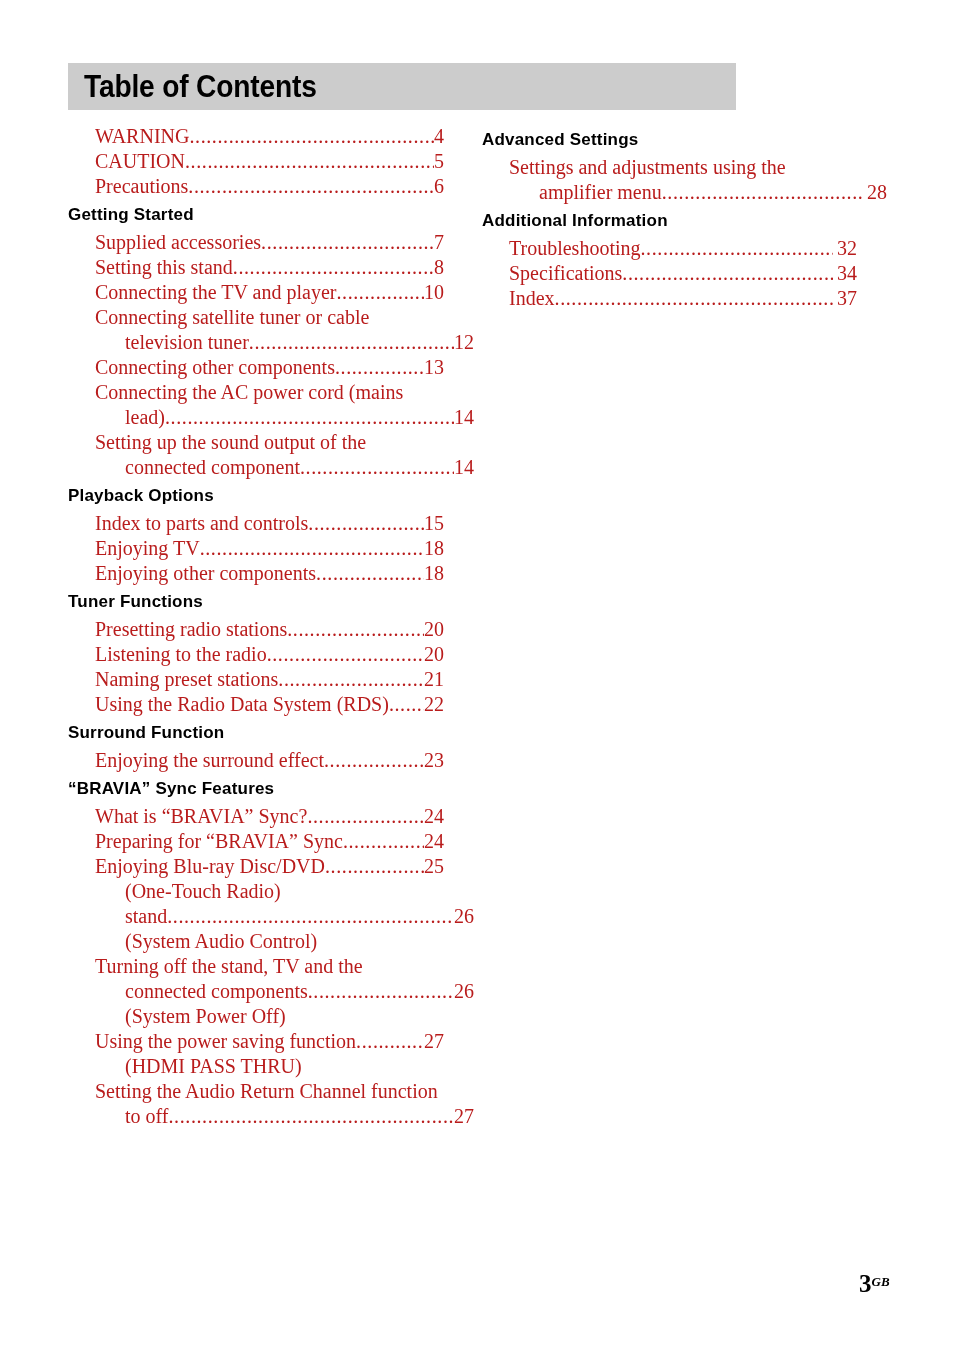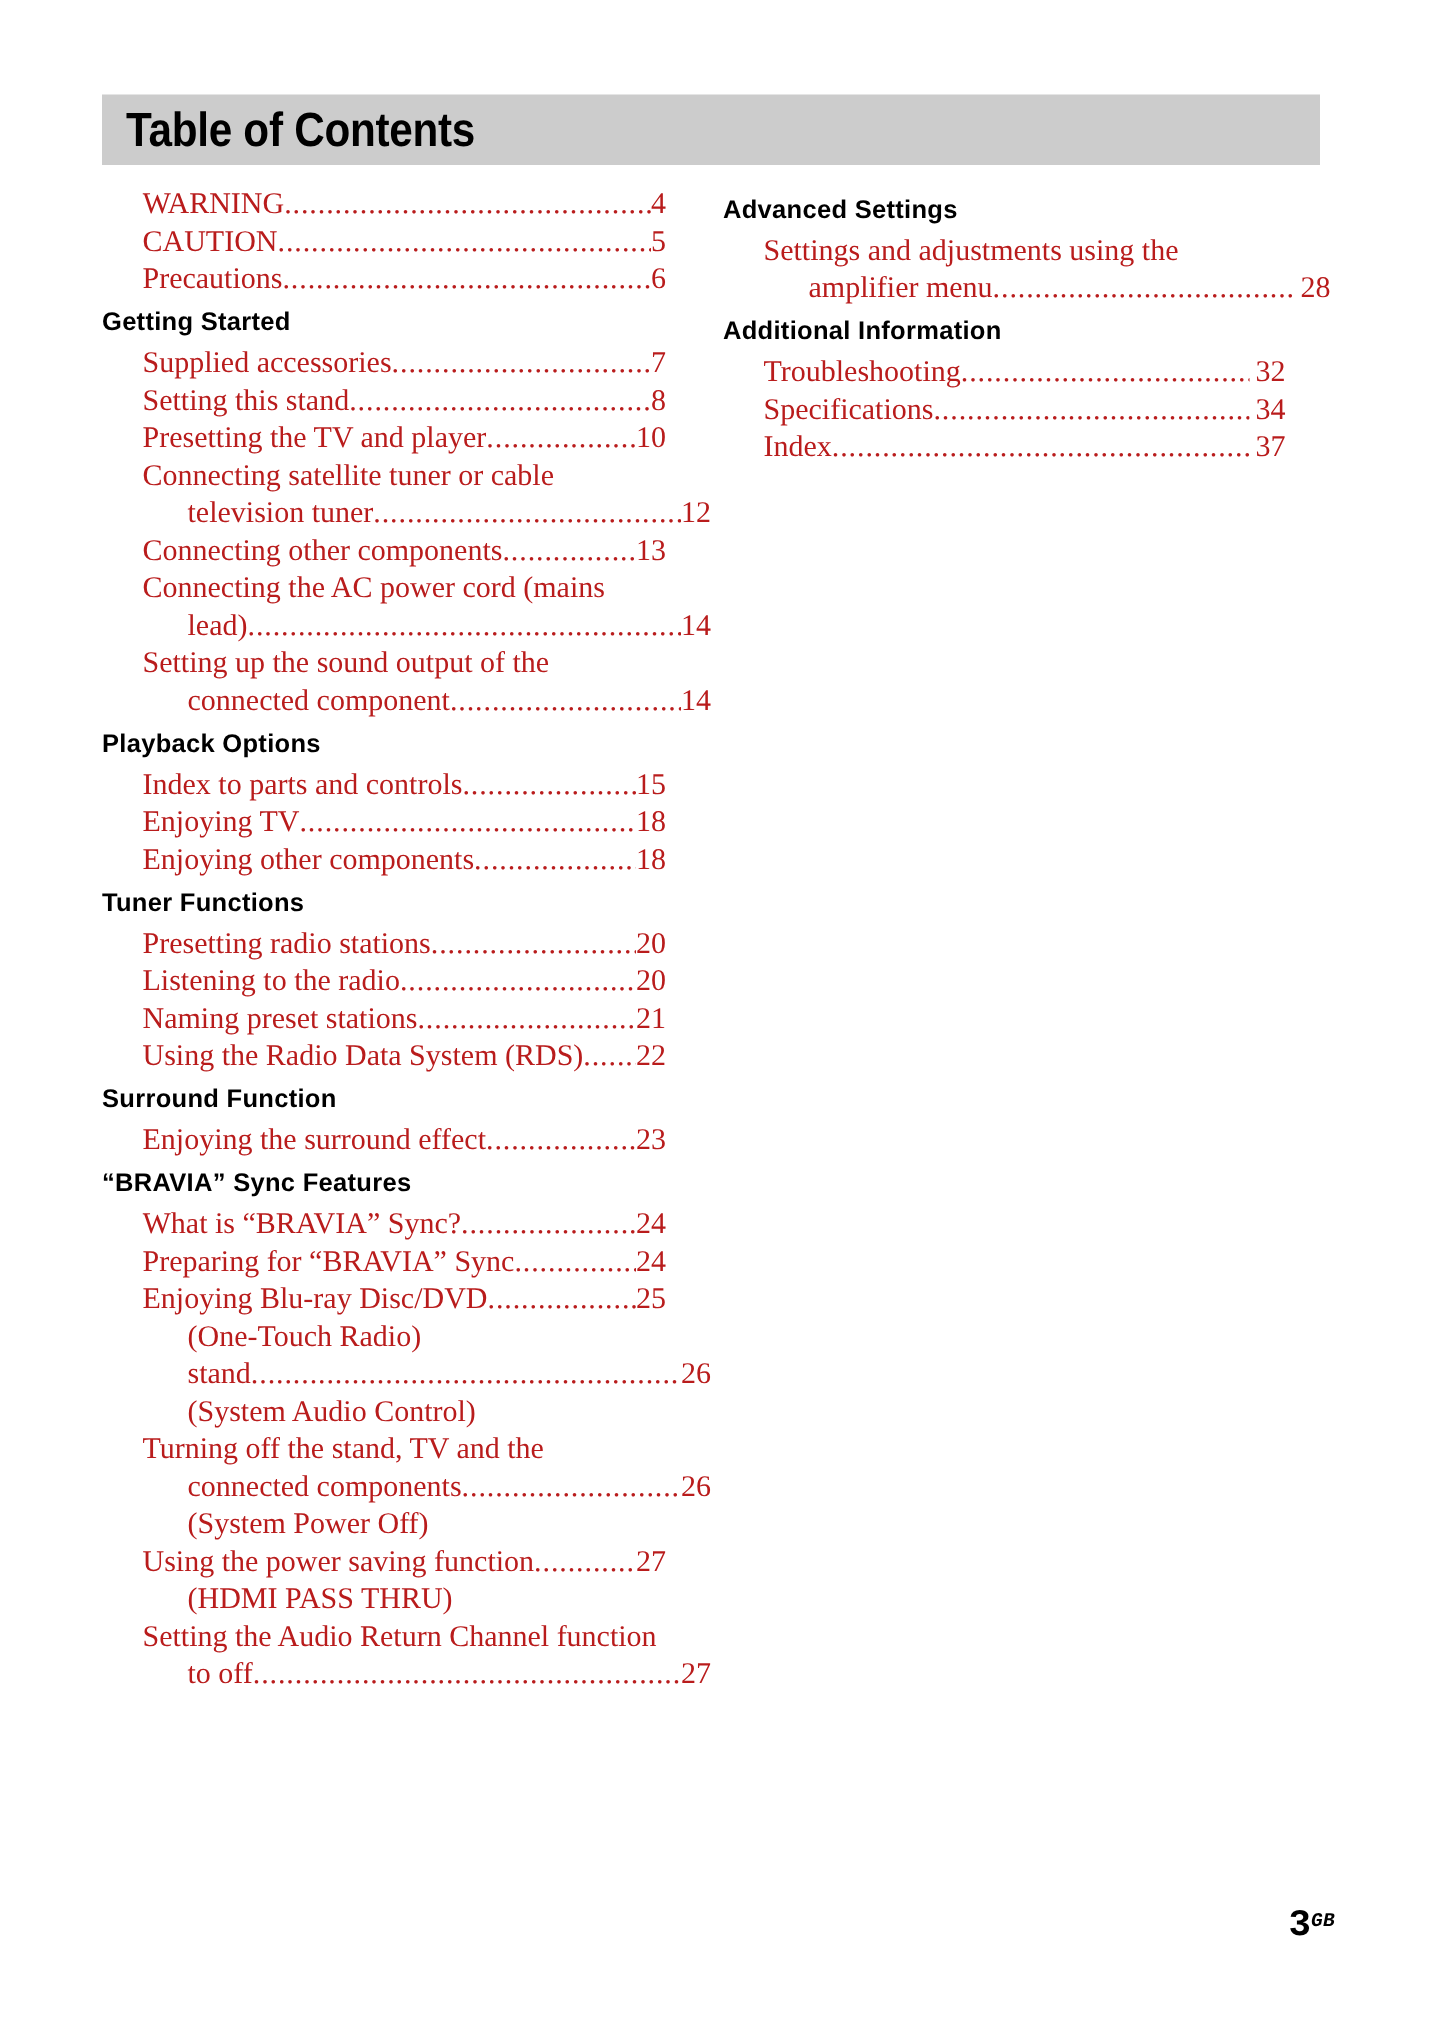--- a/index.html
+++ b/index.html
@@ -14,21 +14,21 @@
     background: #ffffff;
     overflow: hidden;
     font-family: "Liberation Serif", "DejaVu Serif", serif;
   }
 
   
   .toc-banner {
     position: absolute;
     left: 68px;
     top: 63px;
-    width: 812px;
+    width: 668px;
     height: 47px;
     background: #cccccc;
   }
   .toc-banner-title {
     position: absolute;
     left: 16px;
     top: 50%;
     transform: translateY(-52%);
     font-family: "Liberation Sans Narrow", "Liberation Sans", sans-serif;
     font-weight: bold;
@@ -124,21 +124,21 @@
 
   
   .entry-line.plain { display: block; }
   .entry-line.plain .entry-text { white-space: nowrap; }
 
   
   .page-footer {
     position: absolute;
     right: 64px;
     bottom: 56px;
-    font-family: Liberation Mono, monospace;
+    font-family: Liberation Serif, serif;
     color: #000000;
     margin-top: 24px;
   }
   .page-footer .num {
     font-weight: bold;
     font-size: 25px;
     line-height: 25px;
   }
   .page-footer .suffix {
     font-style: italic;
@@ -193,21 +193,21 @@
           </li>
           <li class="entry">
             <div class="entry-line">
               <span class="entry-text">Setting this stand</span>
               <span class="leader"></span>
               <span class="page-num">8</span>
             </div>
           </li>
           <li class="entry">
             <div class="entry-line">
-              <span class="entry-text">Presetting the TV and player</span>
+              <span class="entry-text">Connecting the TV and player</span>
               <span class="leader"></span>
               <span class="page-num">10</span>
             </div>
           </li>
           <li class="entry">
             <div class="entry-line plain"><span class="entry-text">Connecting satellite tuner or cable</span></div>
             <div class="entry-line wrap">
               <span class="entry-text">television tuner</span>
               <span class="leader"></span>
               <span class="page-num">12</span>

